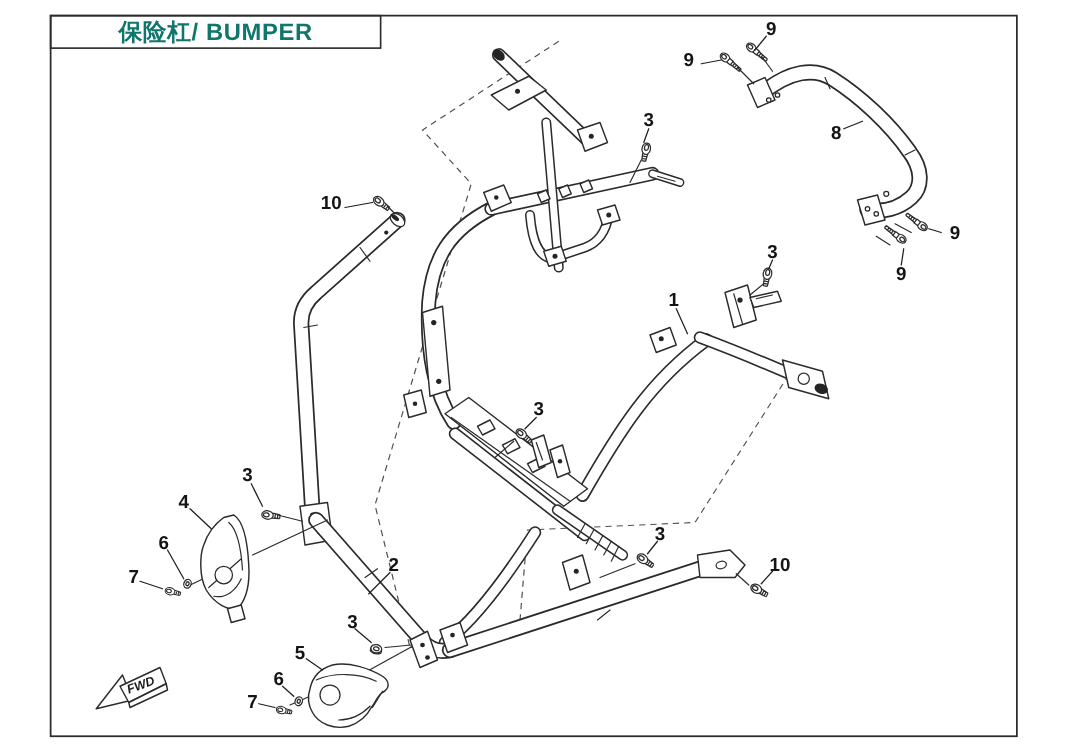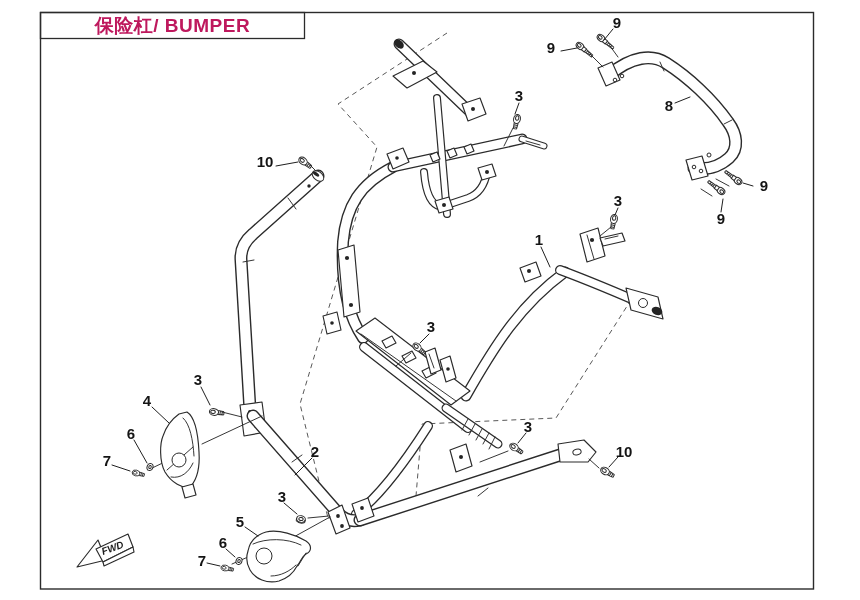--- a/index.html
+++ b/index.html
@@ -1,21 +1,21 @@
 <!DOCTYPE html>
 <html><head>
 <meta charset="utf-8">
 <style>
   html,body{margin:0;padding:0;background:#ffffff;}
   .stage{position:relative;width:860px;height:600px;background:#ffffff;overflow:hidden;
          font-family:"Liberation Sans",sans-serif;}
   .stage svg{position:absolute;left:0;top:0;}
   .title-box{position:absolute;left:41px;top:13px;width:263px;height:25px;
              display:flex;align-items:center;justify-content:center;
-             font-weight:700;font-size:19px;color:#be185d;letter-spacing:0.5px;
+             font-weight:700;font-size:19px;color:#0f766e;letter-spacing:0.5px;
              font-family:"Liberation Sans","DejaVu Sans",sans-serif;}
   
   .ol{fill:none;stroke:#2b2b2b;stroke-linecap:round;stroke-linejoin:round;}
   .in{fill:none;stroke:#ffffff;stroke-linecap:round;stroke-linejoin:round;}
   .po{fill:#ffffff;stroke:#2b2b2b;stroke-width:1.15;stroke-linejoin:round;}
   .tl{stroke:#2b2b2b;stroke-width:0.95;fill:none;stroke-linecap:round;}
   .ld{stroke:#1f1f1f;stroke-width:1;fill:none;stroke-linecap:round;}
   .dk{fill:#242424;stroke:none;}
   .hc{fill:#ffffff;stroke:#2b2b2b;stroke-width:1;}
   .ds{stroke:#4f4f4f;stroke-width:0.95;fill:none;stroke-dasharray:5 4;}

